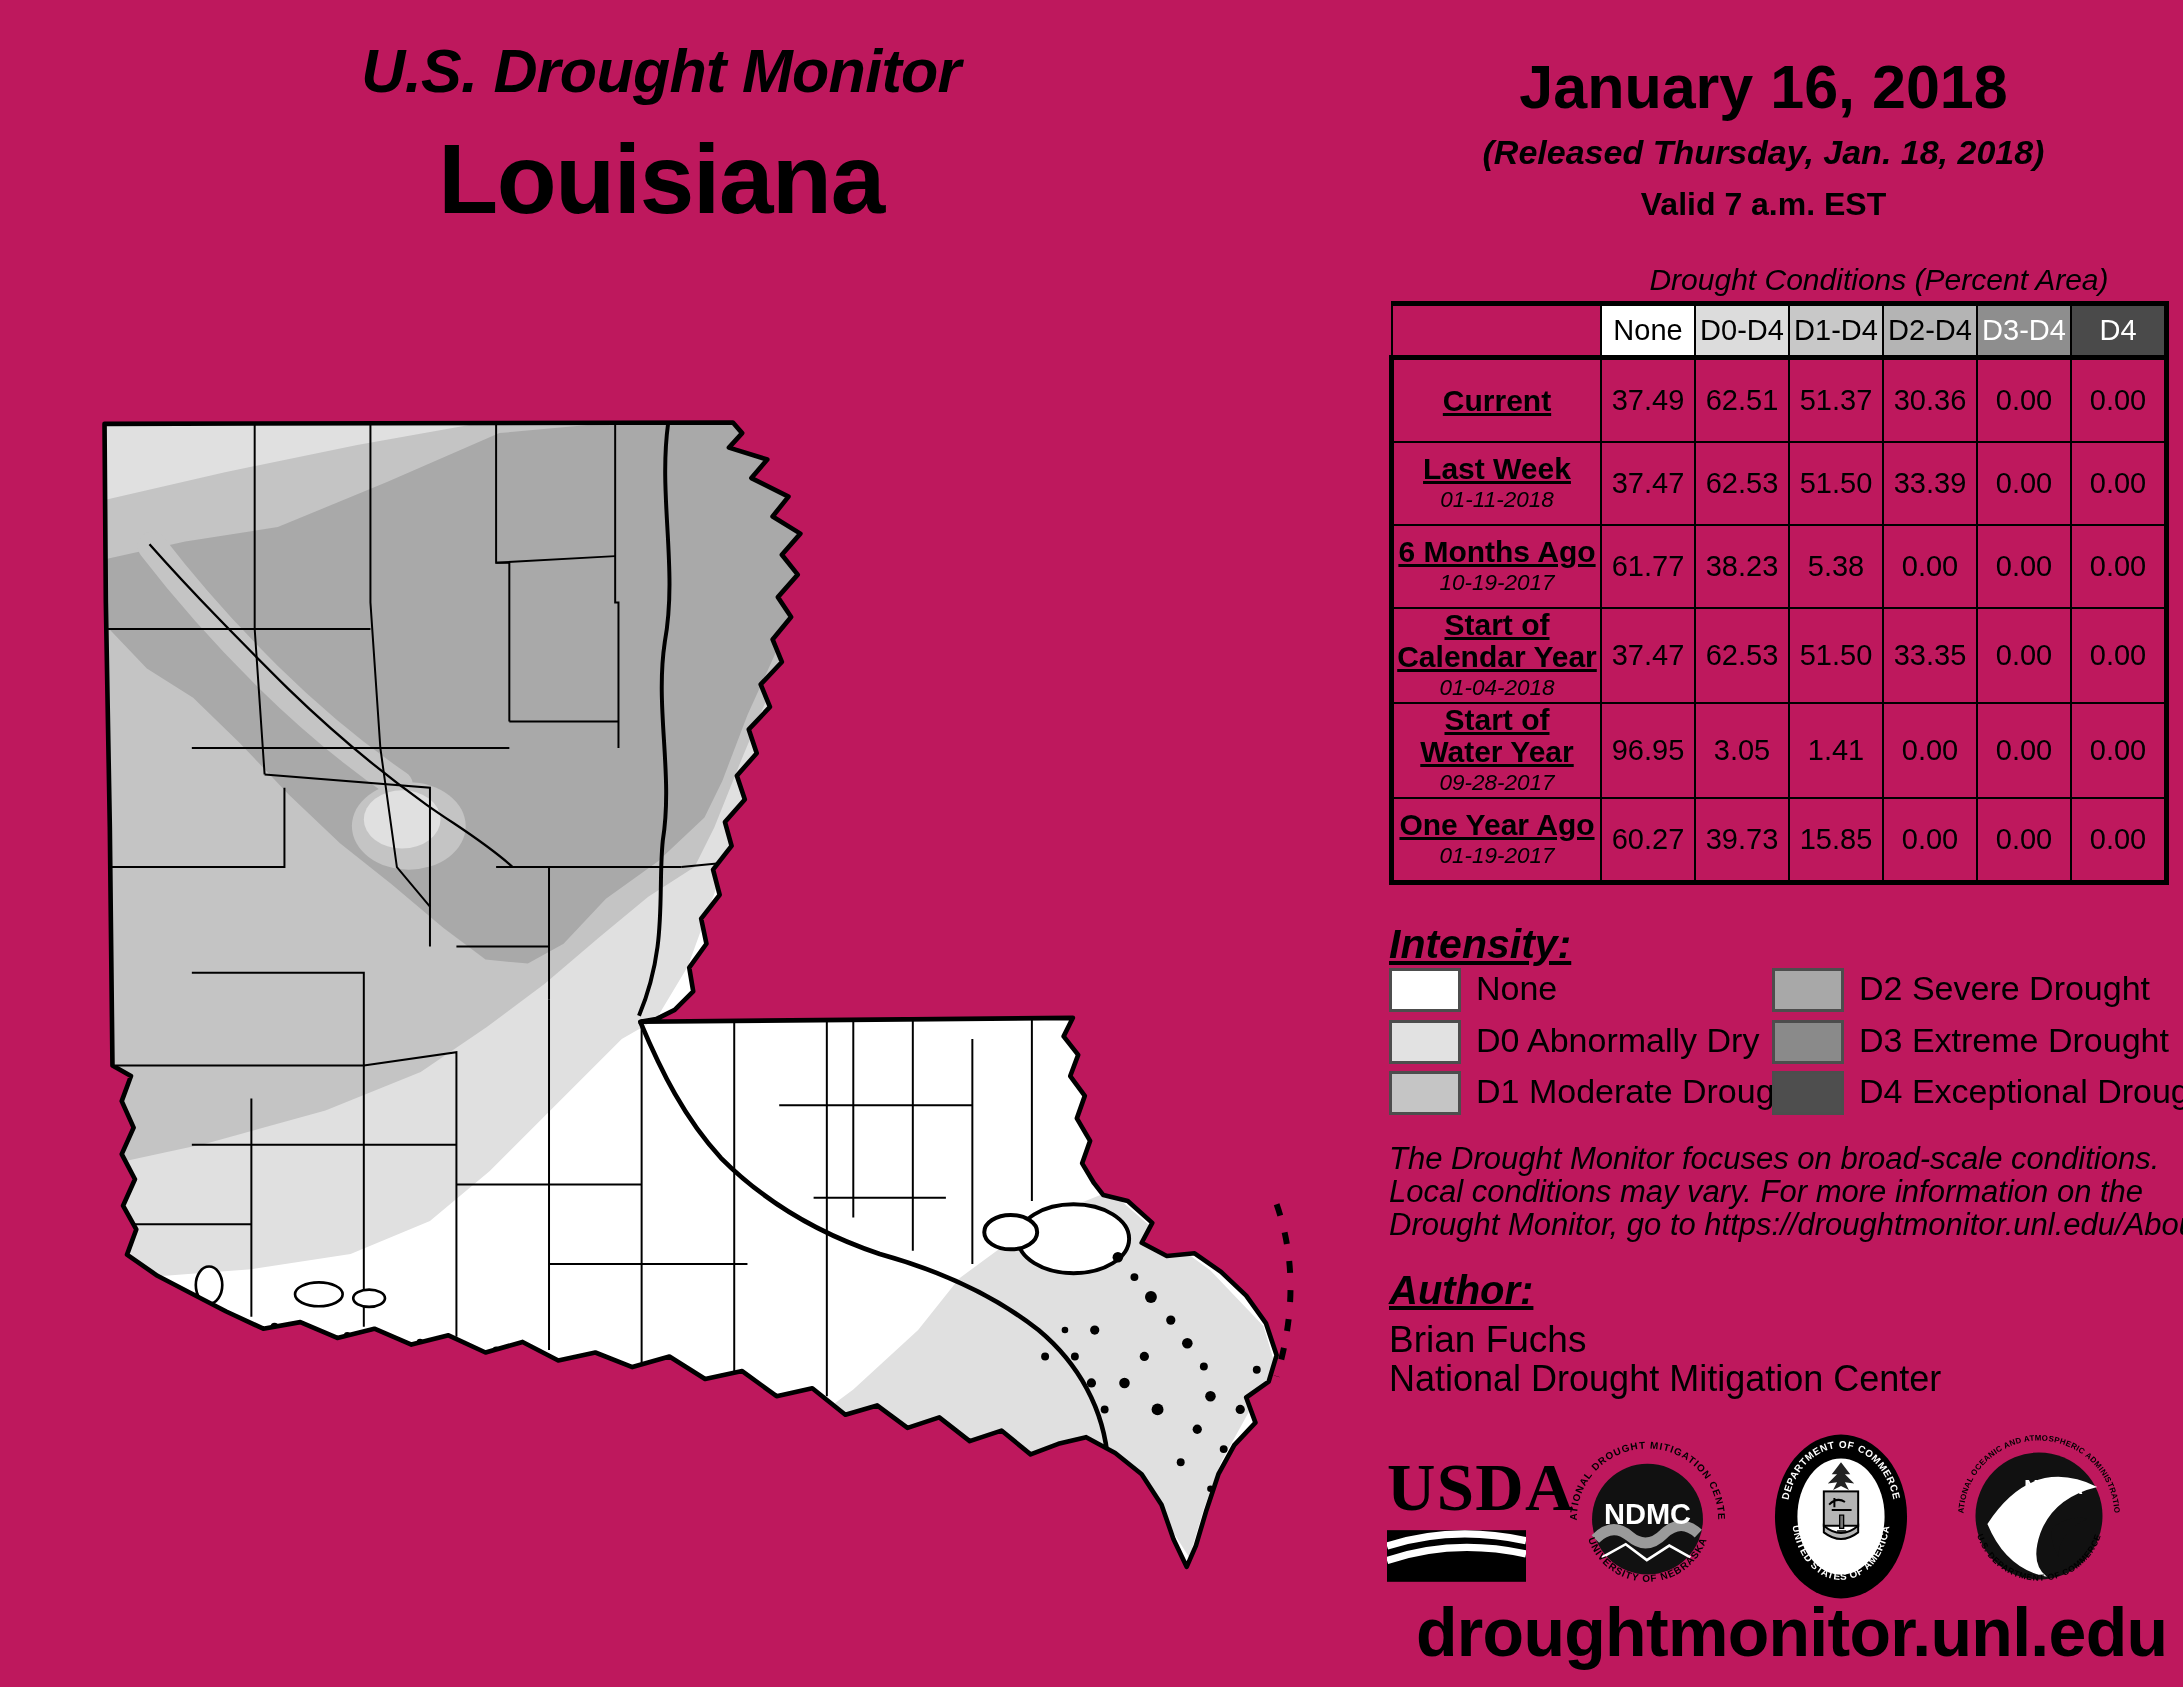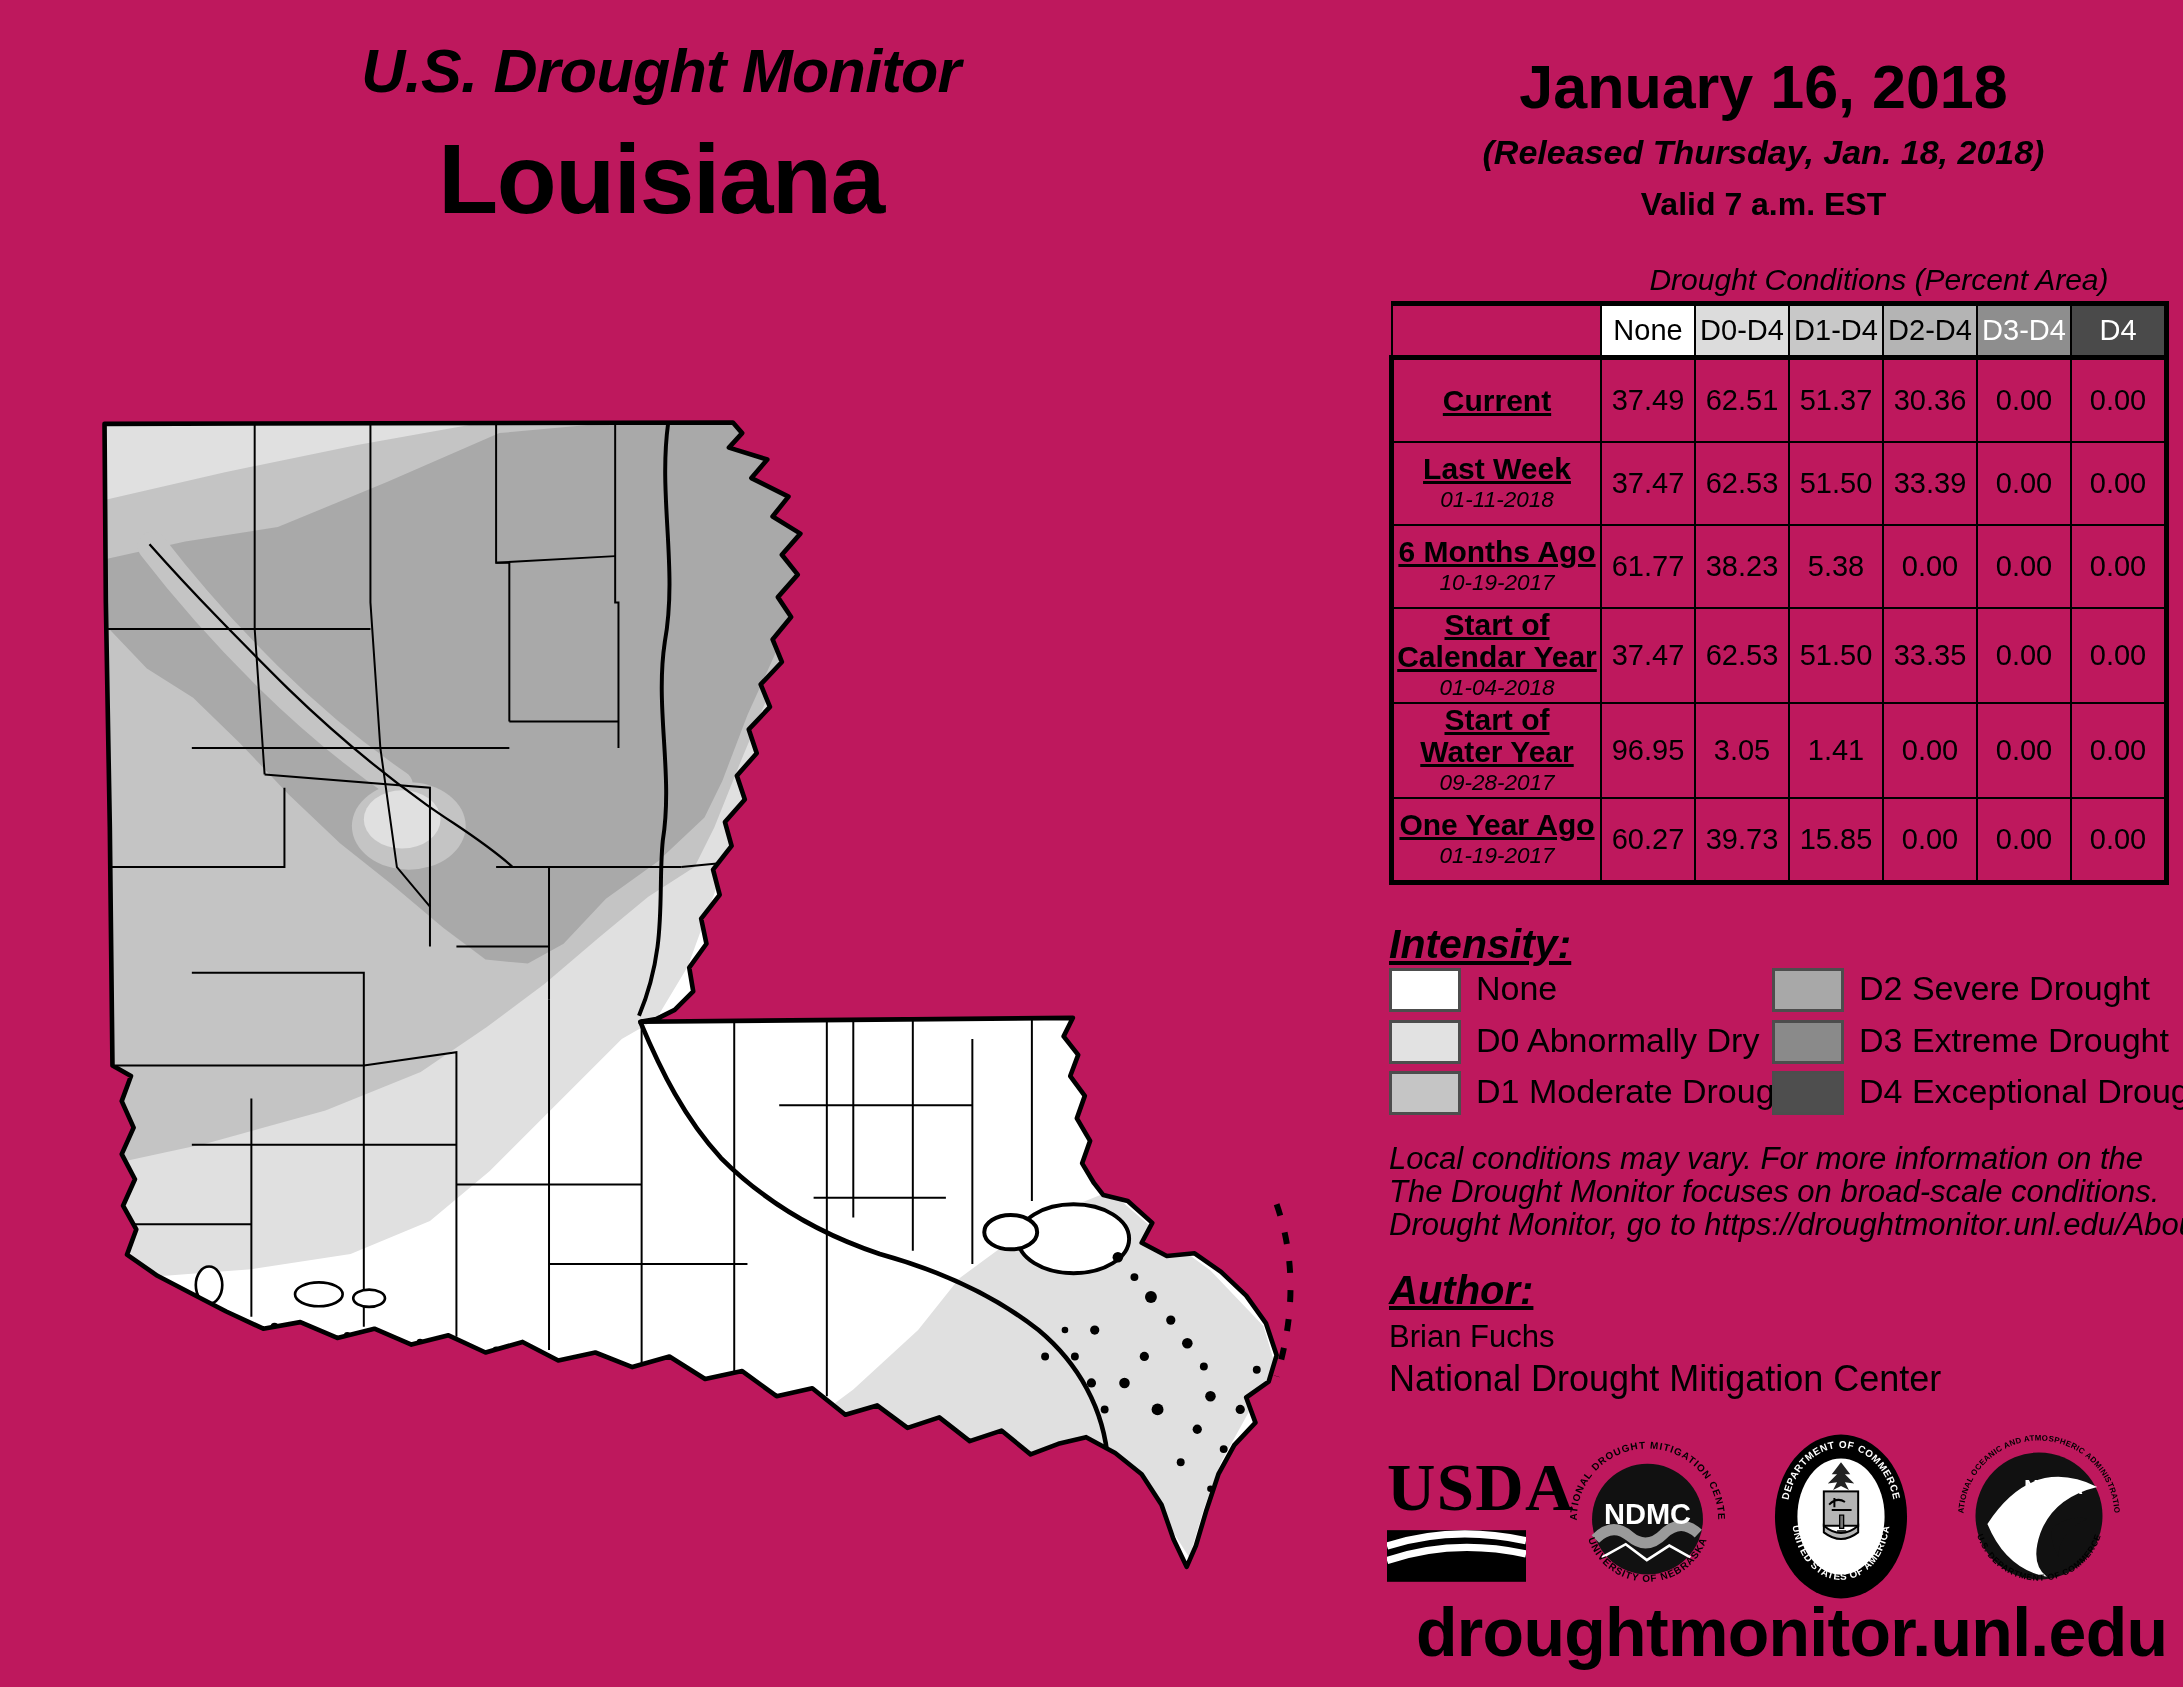--- a/index.html
+++ b/index.html
@@ -39,21 +39,21 @@
   
   .legend-head{left:1389px;top:921px;font-size:41px;font-style:italic;font-weight:bold;
                text-decoration:underline;}
   .leg-item{position:absolute;height:42px;}
   .leg-swatch{position:absolute;left:0;top:0;width:66px;height:38px;border:3.3px solid #4d4d4d;}
   .leg-label{position:absolute;left:87px;top:1.3px;font-size:34px;white-space:nowrap;}
 
   
   .note{left:1389px;top:1142px;width:794px;font-size:31px;font-style:italic;line-height:33px;white-space:nowrap;}
   .author-head{left:1389px;top:1268px;font-size:40px;font-style:italic;font-weight:bold;text-decoration:underline;}
-  .author-name{left:1389px;top:1319px;font-size:31px;}
+  .author-name{left:1389px;top:1319px;font-size:37px;}
   .author-org{left:1389px;top:1358px;font-size:36px;}
 
   
   .logo{position:absolute;}
   .footer-url{left:1416px;top:1593px;width:708px;text-align:center;font-size:68px;font-weight:bold;letter-spacing:-0.7px;}
   .usda-word{font-family:"Liberation Serif",serif;font-weight:bold;font-size:67px;letter-spacing:1.3px;}
 
   svg{display:block;}
 </style>
 </head>
@@ -187,22 +187,22 @@
   <div class="leg-item" style="left:1772px;top:1020px;">
     <div class="leg-swatch" style="background-color: rgb(138, 138, 138);"></div>
     <div class="leg-label">D3 Extreme Drought</div>
   </div>
   <div class="leg-item" style="left:1772px;top:1071px;">
     <div class="leg-swatch" style="background-color: rgb(78, 78, 78);"></div>
     <div class="leg-label">D4 Exceptional Drought</div>
   </div>
 
   <div class="abs note">
+    <div>The Drought Monitor focuses on broad-scale conditions.</div>
     <div>Local conditions may vary. For more information on the</div>
-    <div>The Drought Monitor focuses on broad-scale conditions.</div>
     <div>Drought Monitor, go to https://droughtmonitor.unl.edu/About.aspx</div>
   </div>
 
   <div class="abs author-head">Author:</div>
   <div class="abs author-name">Brian Fuchs</div>
   <div class="abs author-org">National Drought Mitigation Center</div>
 
   <div class="logo" style="left:1387px;top:1449px;">
     <div class="usda-word">USDA</div>
     <svg width="139" height="56" viewBox="0 0 210 84">

